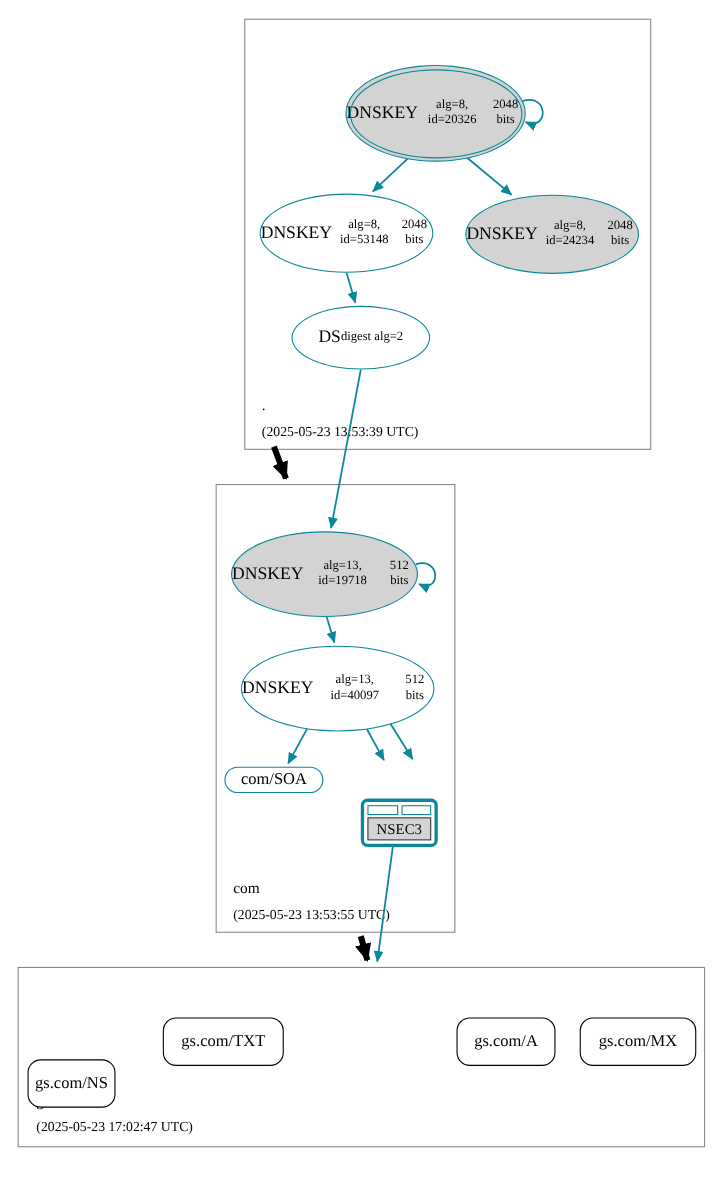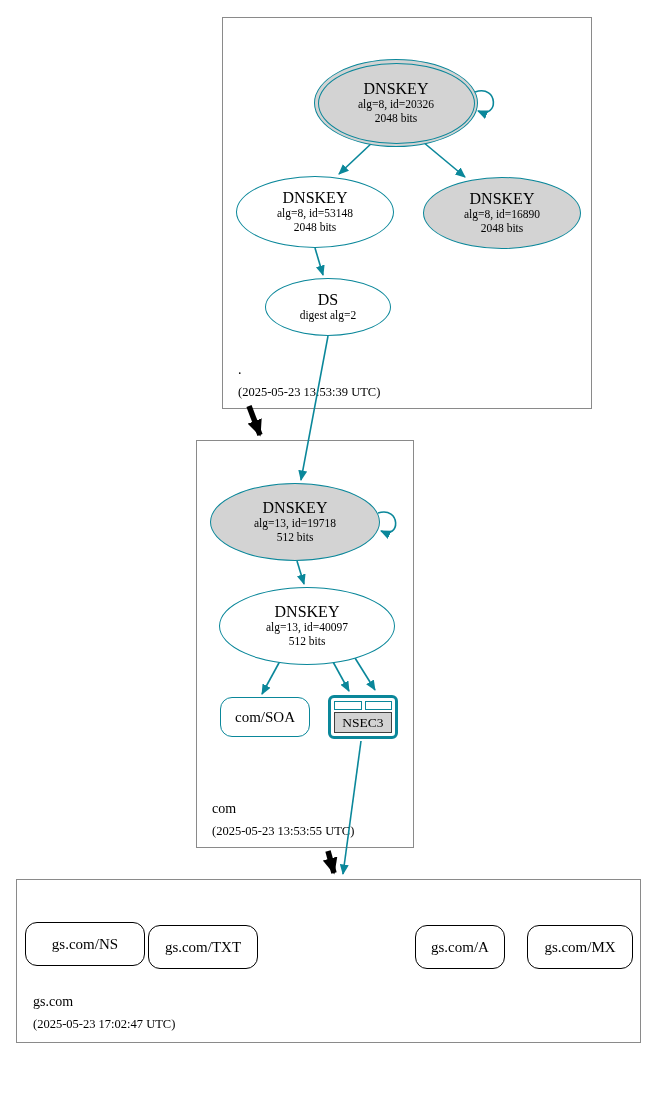--- a/index.html
+++ b/index.html
@@ -8,40 +8,40 @@
 
   .canvas { position:relative; width:657px; height:1094px; background:#fff; overflow:hidden; }
 
   .zone-box { position:absolute; border:1px solid #8a8a8a; background:transparent; }
   .zone-label { position:absolute; font-size:14px; }
   .zone-ts { position:absolute; font-size:12.5px; }
 
   .ellipse {
     position:absolute; border:1.6px solid var(--secure,#0a879a); border-radius:50%;
     background:var(--node_fill,#fff);
-    display:flex; flex-direction:column; align-items:center; justify-content:center;
+    display:flex; flex-direction:row; align-items:center; justify-content:center;
     text-align:center;
   }
   .ellipse.gray { background:var(--ksk_fill,#d3d3d3); }
   .ellipse.double::after {
     content:""; position:absolute; inset:2.5px;
     border:1.4px solid var(--secure,#0a879a); border-radius:50%;
   }
   .node-title { font-size:16px; line-height:1.15; }
   .node-detail { font-size:11.5px; line-height:1.2;font-family:Liberation Serif, serif; }
 
   .rrset {
     position:absolute; border:1.4px solid #000; border-radius:12px; background:#fff;
     display:flex; align-items:center; justify-content:center; font-size:15px;
   }
   .rrset.teal { border-color:var(--secure,#0a879a); }
 
   .nsec3 {
     position:absolute; border:3px solid var(--secure,#0a879a); border-radius:6px;
-    background:#fff; padding:3px; display:flex; flex-direction:column; gap:2px;
+    background:#fff; padding:3px; display:flex; flex-direction:column; gap:2px;margin-top:31px;
   }
   .nsec3-cells { display:flex; gap:3px; height:9px; }
   .nsec3-cell { flex:1; border:1px solid var(--secure,#0a879a); background:#fff; }
   .nsec3-label {
     flex:1; background:var(--ksk_fill,#d3d3d3); border:1px solid #3f3f3f;
     display:flex; align-items:center; justify-content:center; font-size:13.5px;
   }
 
   svg.edges { position:absolute; left:0; top:0; pointer-events:none; }
   .edge { stroke:var(--secure,#0a879a); stroke-width:1.6; fill:none; }
@@ -102,54 +102,54 @@
   </div>
 
   <div class="ellipse" style="left:236px;top:176px;width:158px;height:72px">
     <div class="node-title">DNSKEY</div>
     <div class="node-detail">alg=8, id=53148</div>
     <div class="node-detail">2048 bits</div>
   </div>
 
   <div class="ellipse gray" style="left:423px;top:177px;width:158px;height:72px">
     <div class="node-title">DNSKEY</div>
-    <div class="node-detail">alg=8, id=16890</div>
+    <div class="node-detail">alg=8, id=24234</div>
     <div class="node-detail">2048 bits</div>
   </div>
 
   <div class="ellipse" style="left:265px;top:278px;width:126px;height:58px">
     <div class="node-title">DS</div>
     <div class="node-detail">digest alg=2</div>
   </div>
 
   <div class="ellipse gray" style="left:210px;top:483px;width:170px;height:78px">
     <div class="node-title">DNSKEY</div>
     <div class="node-detail">alg=13, id=19718</div>
     <div class="node-detail">512 bits</div>
   </div>
 
   <div class="ellipse" style="left:219px;top:587px;width:176px;height:78px">
     <div class="node-title">DNSKEY</div>
     <div class="node-detail">alg=13, id=40097</div>
     <div class="node-detail">512 bits</div>
   </div>
 
-  <div class="rrset teal" style="left:220px;top:697px;width:90px;height:40px">
+  <div class="rrset teal" style="left:204px;top:697px;width:90px;height:24px">
     <span>com/SOA</span>
   </div>
 
   <div class="nsec3" style="left:328px;top:695px;width:70px;height:44px">
     <div class="nsec3-cells">
       <div class="nsec3-cell"></div>
       <div class="nsec3-cell"></div>
     </div>
     <div class="nsec3-label">NSEC3</div>
   </div>
 
-  <div class="rrset" style="left:25px;top:922px;width:120px;height:44px">
+  <div class="rrset" style="left:25px;top:963px;width:80px;height:44px">
     <span>gs.com/NS</span>
   </div>
   <div class="rrset" style="left:148px;top:925px;width:110px;height:44px">
     <span>gs.com/TXT</span>
   </div>
   <div class="rrset" style="left:415px;top:925px;width:90px;height:44px">
     <span>gs.com/A</span>
   </div>
   <div class="rrset" style="left:527px;top:925px;width:106px;height:44px">
     <span>gs.com/MX</span>

